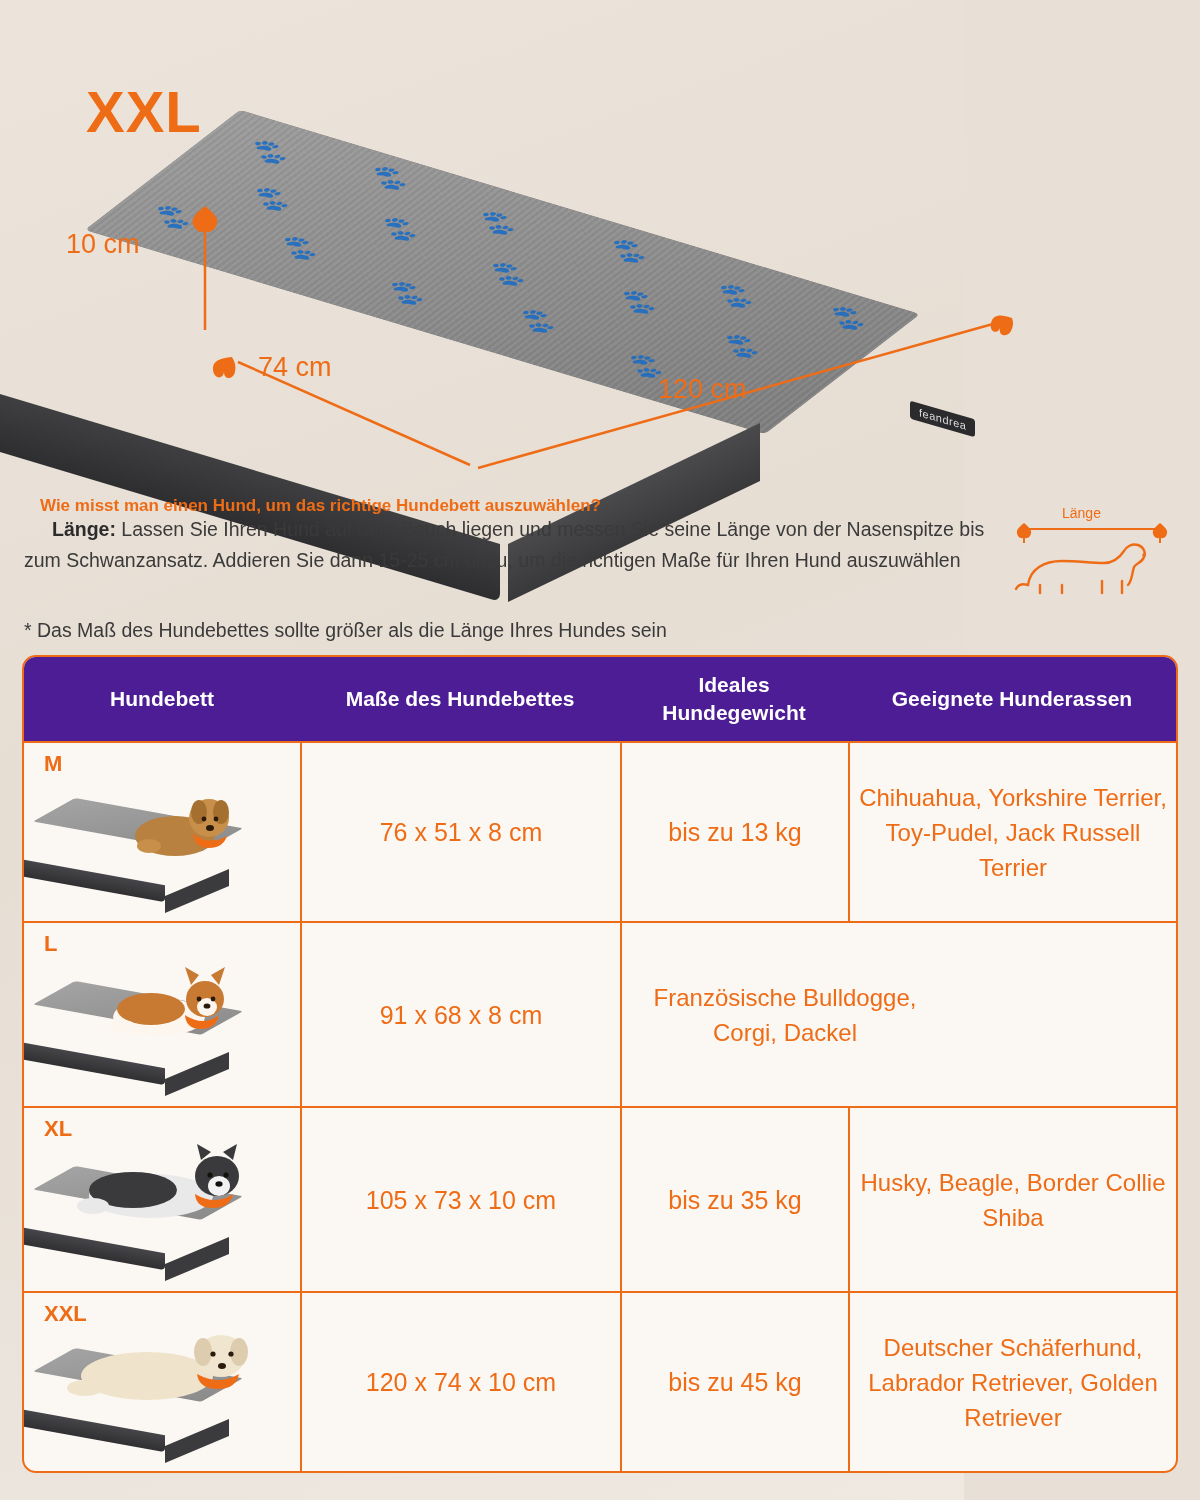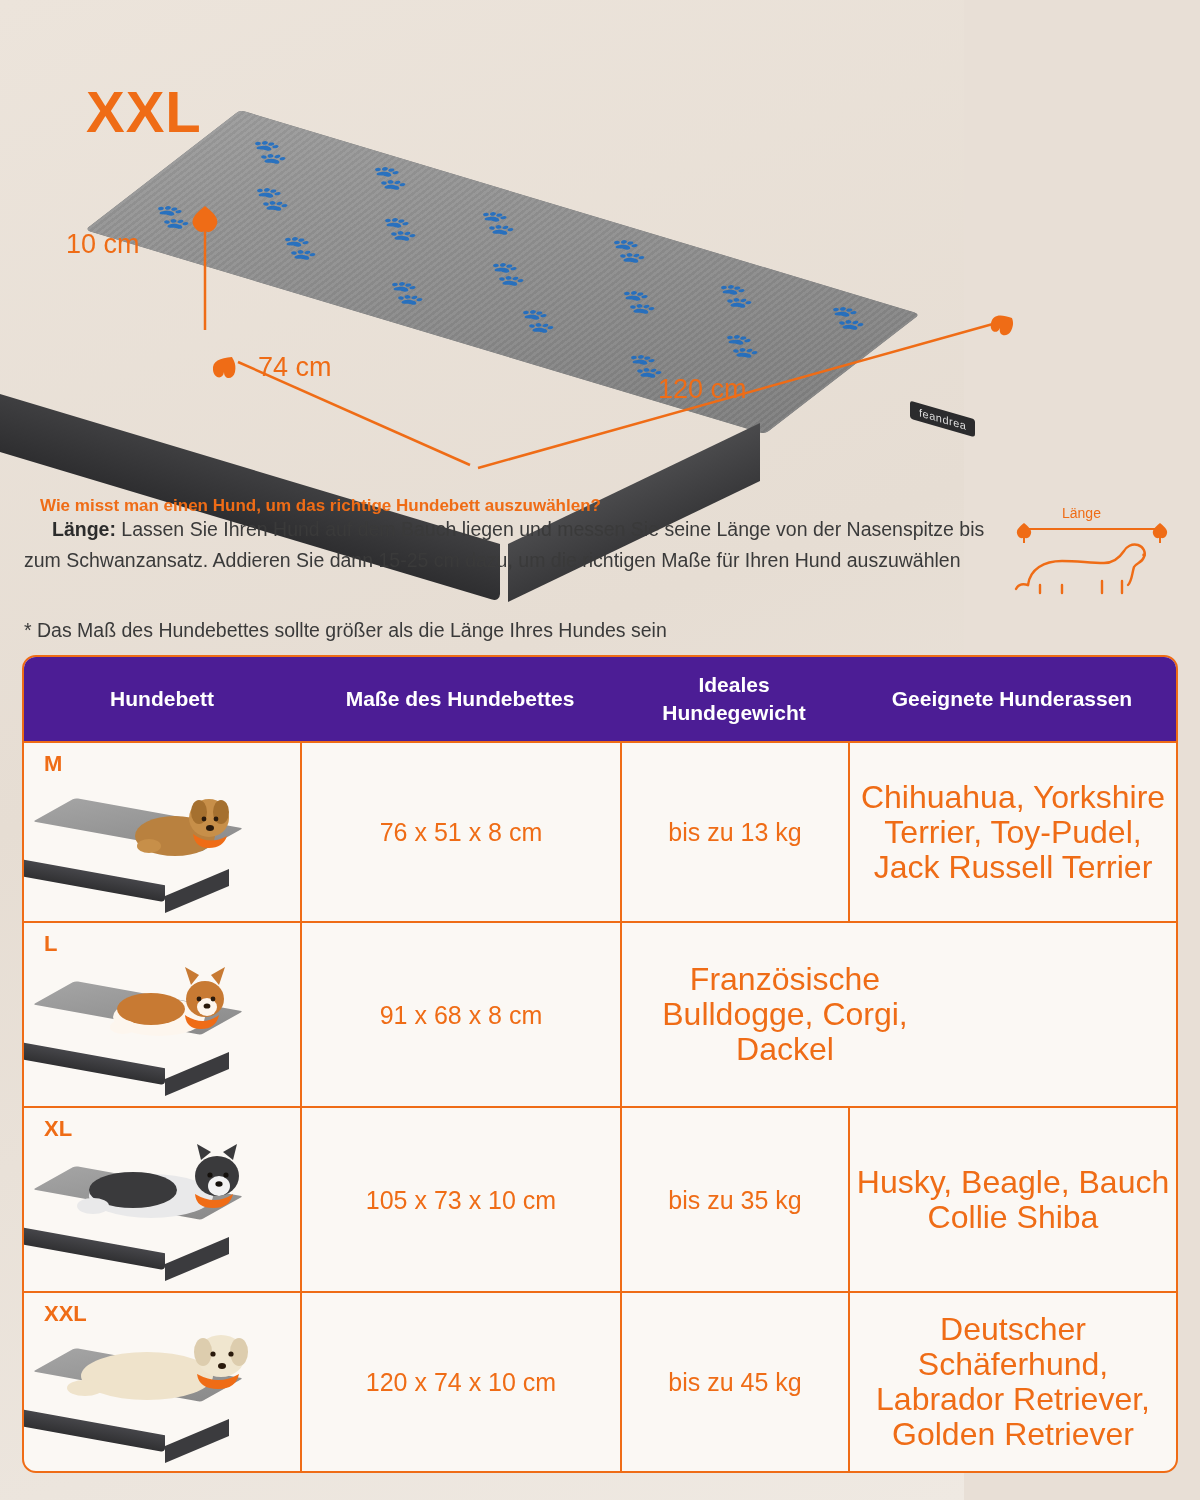--- a/index.html
+++ b/index.html
@@ -133,21 +133,21 @@
     padding:8px 6px;
     text-align:center;
   }
   .td:first-child { border-left:none; }
   .size-cell { position:relative; flex-direction:column; }
   .size-tag {
     position:absolute; left:20px; top:8px;
     color:#ef6c16; font-size:22px; font-weight:bold;
   }
   .val { color:#ef6c16; font-size:25px; line-height:36px; }
-  .breeds { color:#ef6c16; font-size:32px; line-height:35px;text-align:center; }
+  .breeds { color:#ef6c16; font-size:24px; line-height:35px;text-align:center; }
 
   
   .minibed { position:relative; width:230px; height:118px; margin-top:14px; }
   .mb-top {
     position:absolute; left:28px; top:18px; width:168px; height:56px;
     background:linear-gradient(135deg,#a3a3a3,#8b8b8b);
     transform: matrix(1,0.18,-0.75,0.42,0,0); transform-origin:0 0;
     border-radius:3px;
   }
   .mb-front {
@@ -327,21 +327,21 @@
           </svg>
         </div>
       </div>
       <div class="td col2">
         <span class="val">105 x 73 x 10 cm</span>
       </div>
       <div class="td col3">
         <span class="val">bis zu 35 kg</span>
       </div>
       <div class="td col4">
-        <span class="breeds">Husky, Beagle, Bauch Collie Shiba</span>
+        <span class="breeds">Husky, Beagle, Border Collie Shiba</span>
       </div>
     </div>
 
     <div class="trow" style="height:180px;">
       <div class="td col1 size-cell">
         <span class="size-tag">XXL</span>
         <div class="minibed">
           <div class="mb-top"></div>
             <div class="mb-front"></div>
             <div class="mb-side"></div>

